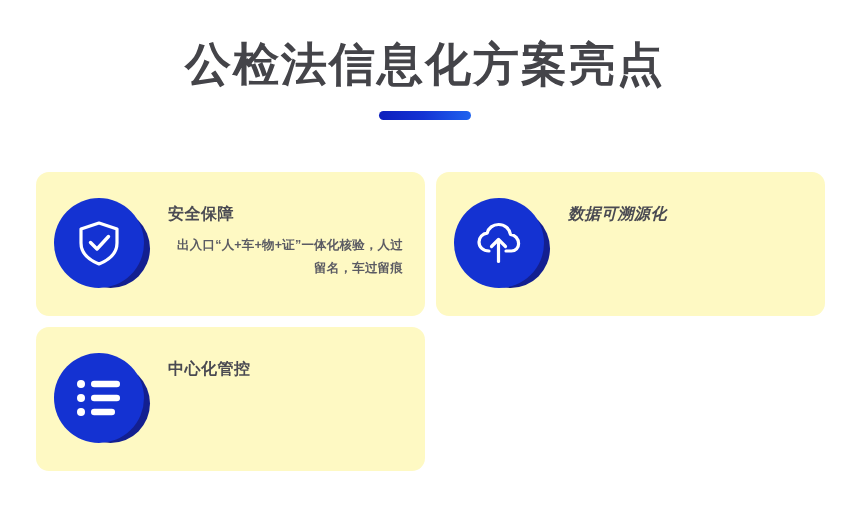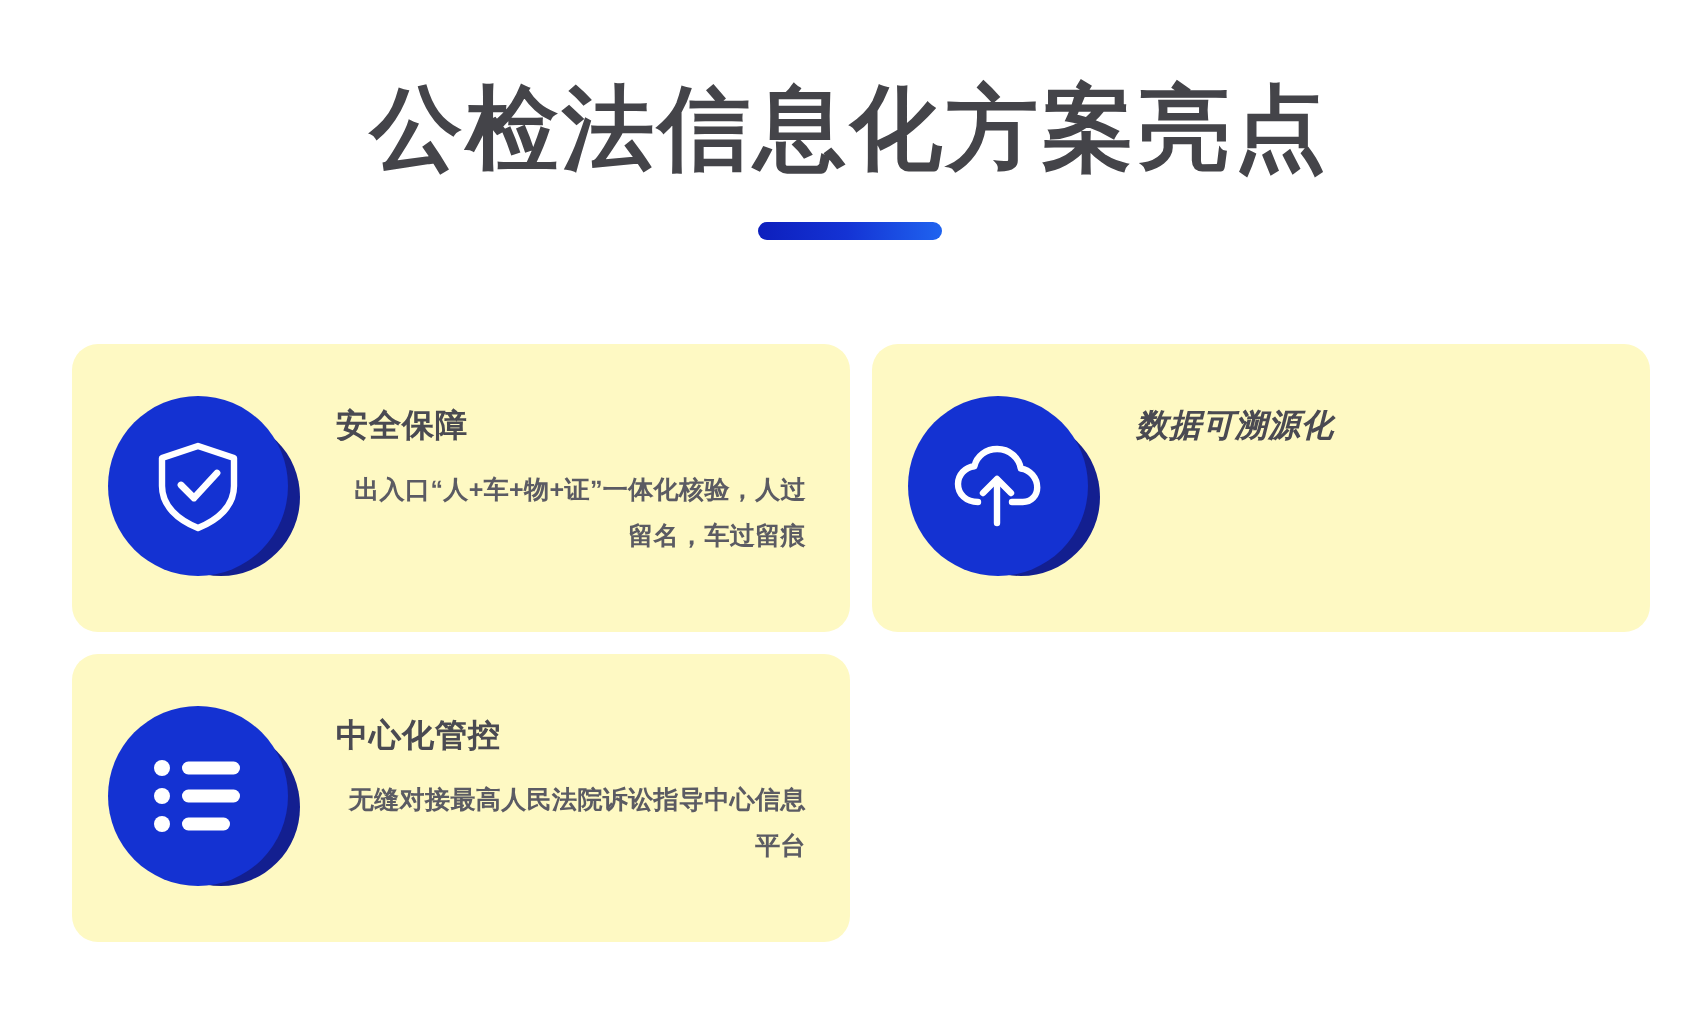--- a/index.html
+++ b/index.html
@@ -182,19 +182,18 @@
             <circle cx="5" cy="19" r="4" fill="#ffffff"></circle>
             <circle cx="5" cy="33" r="4" fill="#ffffff"></circle>
             <rect x="15" y="1.8" width="29" height="6.4" rx="3.2" fill="#ffffff"></rect>
             <rect x="15" y="15.8" width="29" height="6.4" rx="3.2" fill="#ffffff"></rect>
             <rect x="15" y="29.8" width="24" height="6.4" rx="3.2" fill="#ffffff"></rect>
           </svg>
         </div>
       </div>
       <div class="card-text">
         <div class="card-title">中心化管控</div>
-        <div class="card-desc">无缝对接最高人民法院诉讼指导中心信息平台</div>
       </div>
     </div>
 
 
   </div>
 </div>
 
 </body></html>

